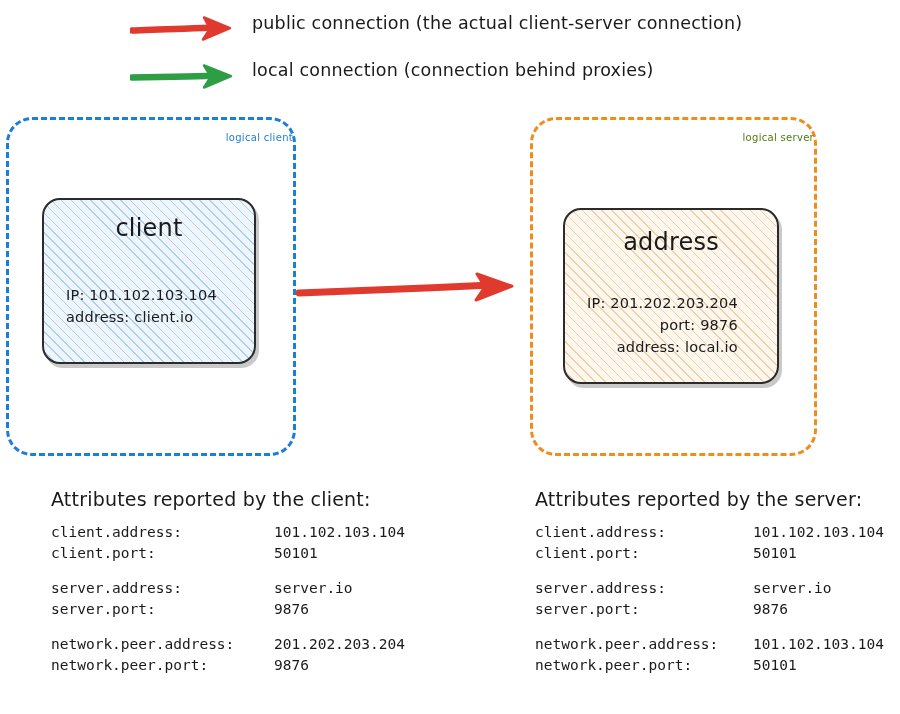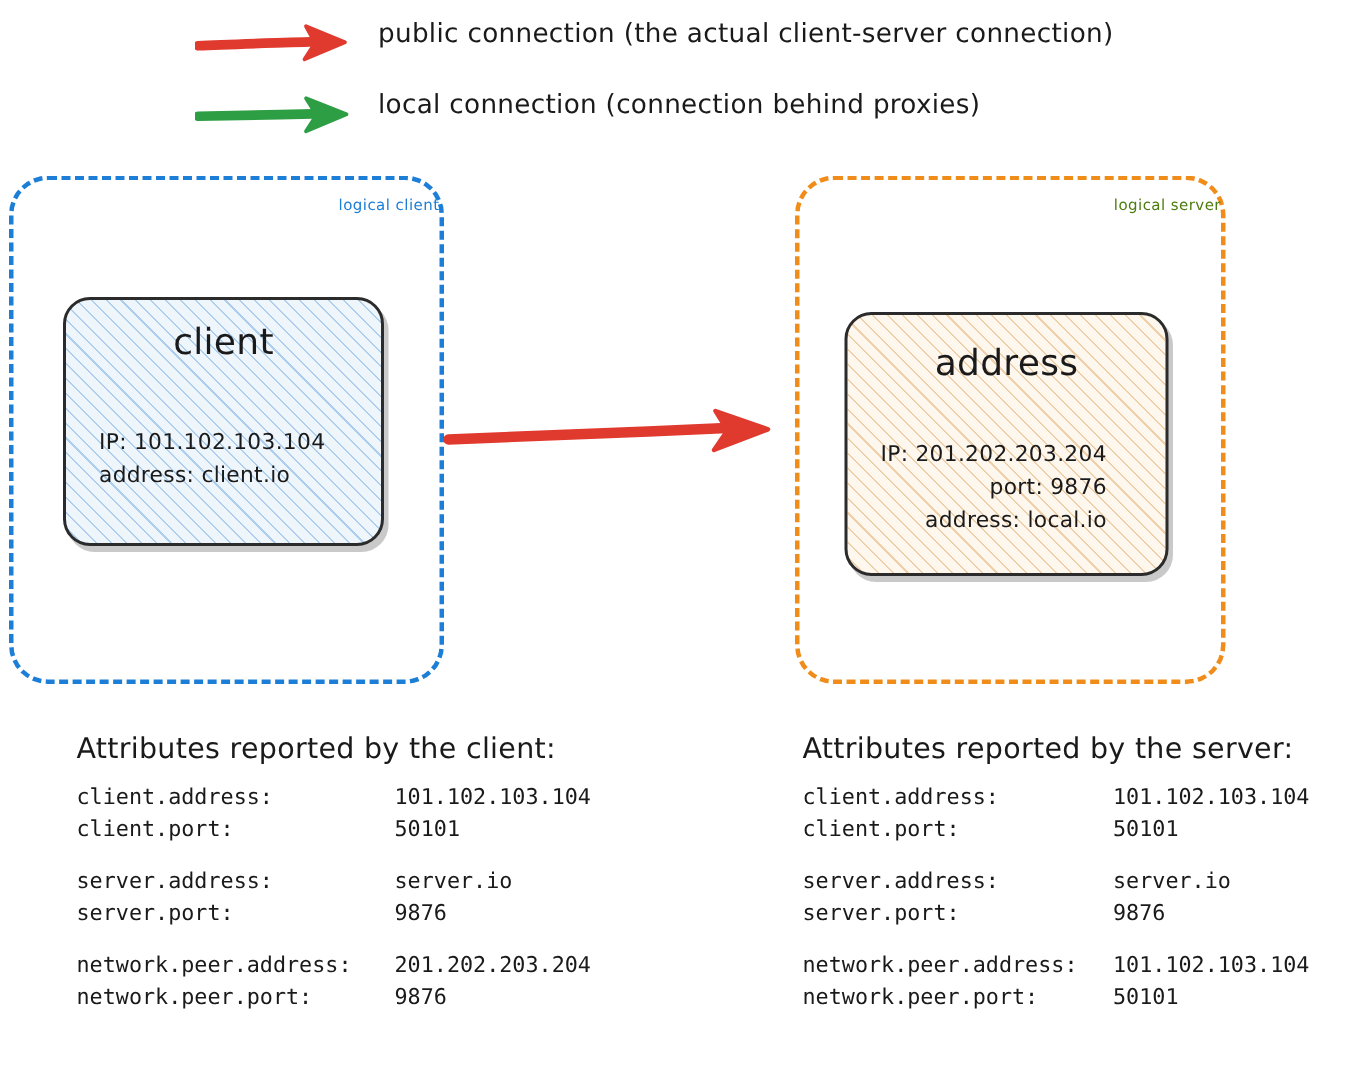--- a/index.html
+++ b/index.html
@@ -19,20 +19,21 @@
 
   
   .abs { position: absolute; }
   .hand {
     font-family: "DejaVu Sans", sans-serif;
     font-weight: 400;
     letter-spacing: .2px;
   }
   .mono {
     font-family: "DejaVu Sans Mono", "Liberation Mono", monospace;
+    gap: 11px;
   }
 
   
   #legend { left: 4px; top: 0; width: 740px; height: 105px; margin-left: 28px; }
 
   .legend-row { position: absolute; left: 0; width: 900px; height: 40px; }
   .legend-row.r1 { top: 8px; }
   .legend-row.r2 { top: 55px; }
 
   .legend-arrow {

